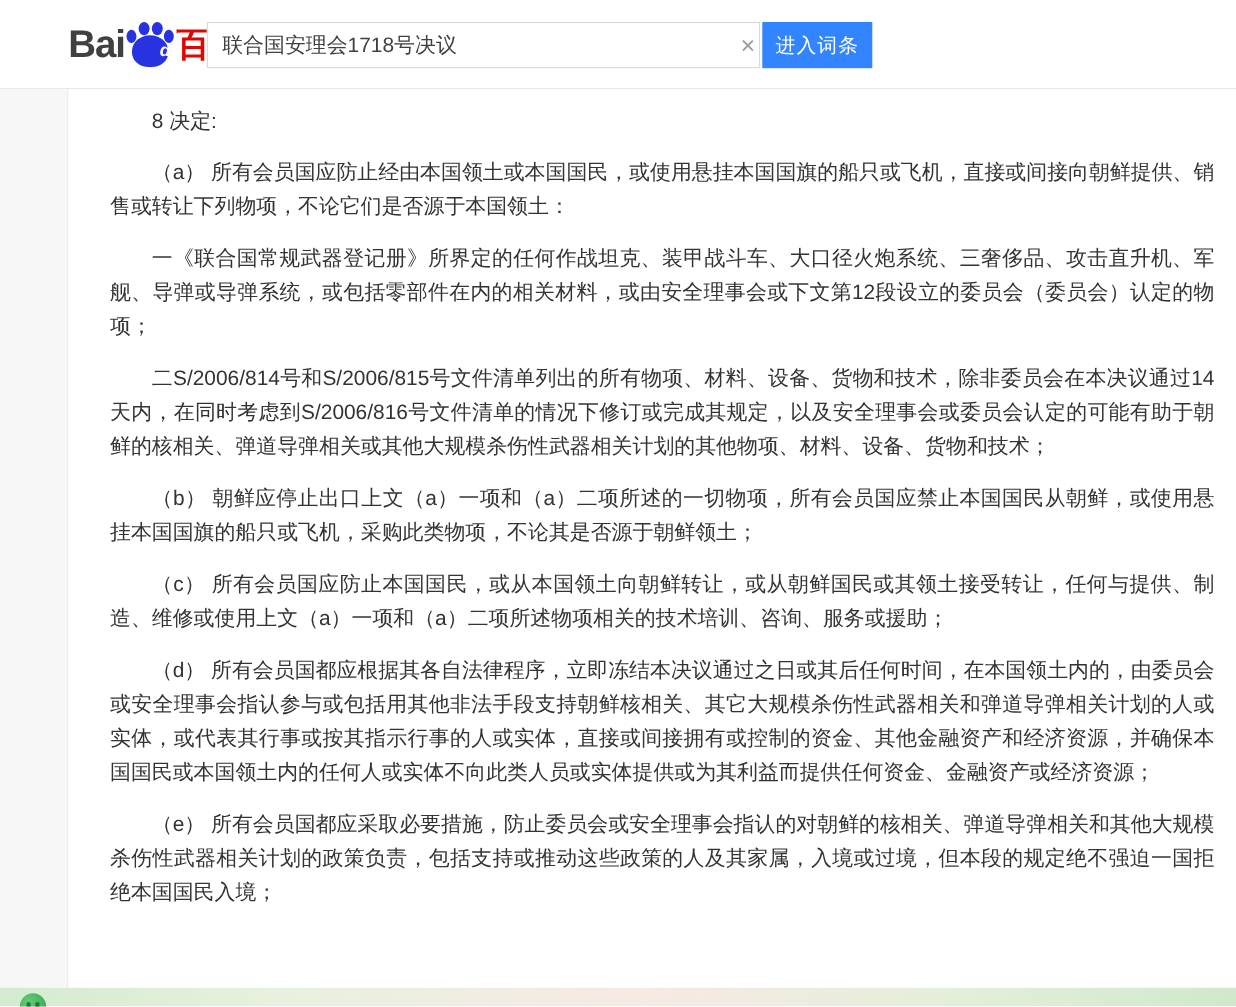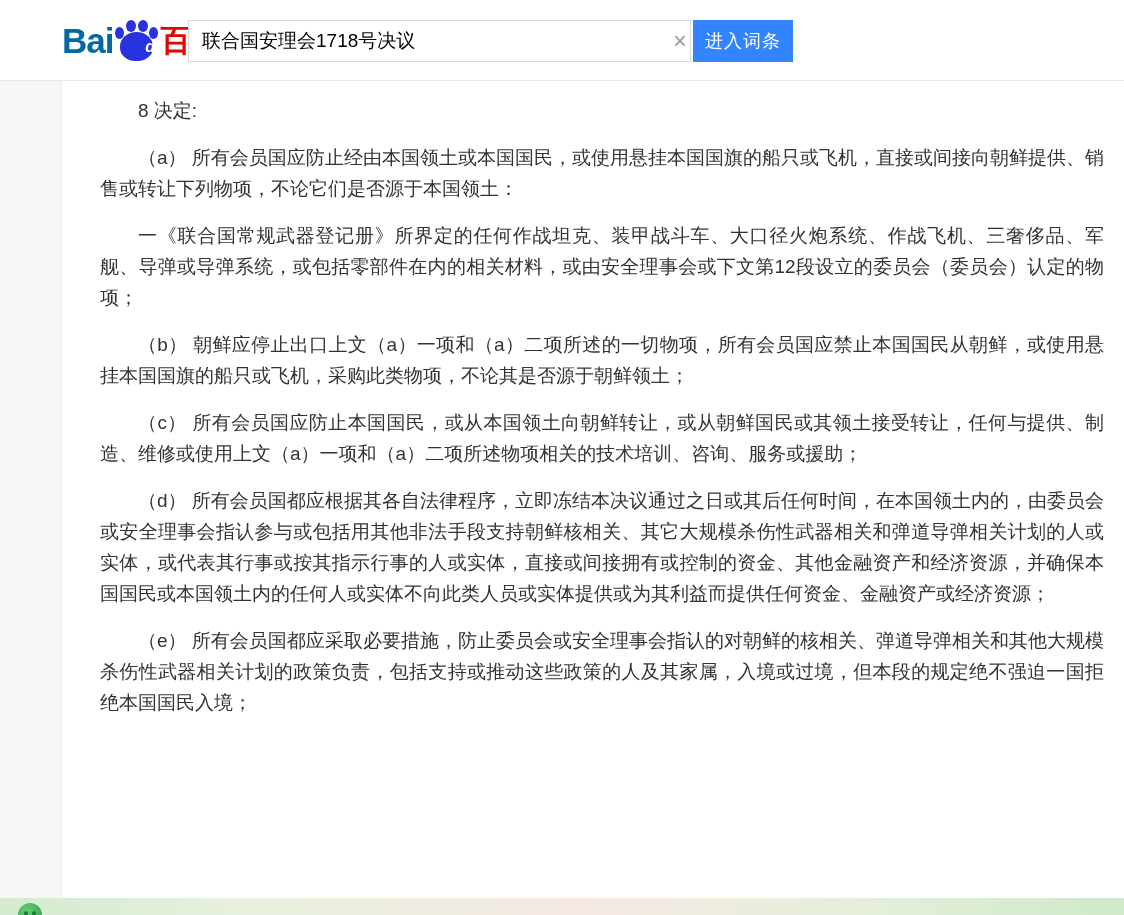--- a/index.html
+++ b/index.html
@@ -5,37 +5,37 @@
   * { margin:0; padding:0; box-sizing:border-box; }
   html,body { width:1124px; height:915px; overflow:hidden; background:#fff;
               font-family:"Liberation Sans","DejaVu Sans",sans-serif; }
   .page { position:relative; width:1124px; height:915px; background:#fff; }
 
   
   .header { position:absolute; left:0; top:0; width:1124px; height:81px;
             background:#fff; border-bottom:1px solid #e8e8e8; }
   .logo { position:absolute; left:62px; top:17px; height:48px; display:flex;
           align-items:center; cursor:pointer; }
-  .logo-bai { color:#0369a1; font-weight:800; font-size:35px; letter-spacing:-1px;
+  .logo-bai { color:#404040; font-weight:800; font-size:35px; letter-spacing:-1px;
               font-family:"Liberation Sans",sans-serif; }
   .paw { position:relative; display:inline-block; width:45px; height:44px; margin:0 1px; }
   .paw-pad { position:absolute; left:6px; top:13px; width:33px; height:29px;
              background:#2732e0; border-radius:50% 50% 46% 46%; }
   .toe { position:absolute; background:#2732e0; border-radius:50%; }
   .t1 { left:1px;  top:8px; width:9px;  height:12px; }
   .t2 { left:12px; top:1px; width:10px; height:12px; }
   .t3 { left:24px; top:1px; width:10px; height:12px; }
   .t4 { left:35px; top:8px; width:9px;  height:12px; }
   .paw-du { position:absolute; left:18px; top:19px; width:45px; text-align:center;
             color:#fff; font-weight:700; font-style:italic; font-size:16px; }
   .logo-baike { color:#e10601; font-weight:800; font-size:31px; letter-spacing:1px; }
 
   .search-input { position:absolute; left:188px; top:20px; width:503px; height:42px;
                   border:1px solid #d9d9d9; border-right:1px solid #d9d9d9; outline:none;
-                  font-size:19px; color:#000000; padding:0 36px 0 13px;
+                  font-size:19px; color:#404040; padding:0 36px 0 13px;
                   font-family:"Liberation Sans","DejaVu Sans",sans-serif; }
   .clear-btn { position:absolute; left:662px; top:20px; width:36px; height:42px;
                display:flex; align-items:center; justify-content:center;
                color:#9b9b9b; font-size:23px; cursor:pointer; user-select:none; }
   .enter-btn { position:absolute; left:693px; top:20px; width:100px; height:42px;
                background:#3385ff; color:#fff; border:none; font-size:18px;
                letter-spacing:1px; cursor:pointer;
                font-family:"Liberation Sans","DejaVu Sans",sans-serif; }
 
   
@@ -81,21 +81,22 @@
     <input class="search-input" type="text" value="联合国安理会1718号决议" style="">
     <span class="clear-btn">×</span>
     <button class="enter-btn">进入词条</button>
   </div>
 
   <div class="gutter"></div>
 
   <div class="content">
     <p>8 决定:</p>
     <p>（a） 所有会员国应防止经由本国领土或本国国民，或使用悬挂本国国旗的船只或飞机，直接或间接向朝鲜提供、销售或转让下列物项，不论它们是否源于本国领土：</p>
-    <p>一《联合国常规武器登记册》所界定的任何作战坦克、装甲战斗车、大口径火炮系统、作战飞机、三奢侈品、军舰、导弹或导弹系统，或包括零部件在内的相关材料，或由安全理事会或下文第12段设立的委员会（委员会）认定的物项；</p>
+    <p>一《联合国常规武器登记册》所界定的任何作战坦克、装甲战斗车、大口径火炮系统、三奢侈品、攻击直升机、军舰、导弹或导弹系统，或包括零部件在内的相关材料，或由安全理事会或下文第12段设立的委员会（委员会）认定的物项；</p>
+    <p>二S/2006/814号和S/2006/815号文件清单列出的所有物项、材料、设备、货物和技术，除非委员会在本决议通过14天内，在同时考虑到S/2006/816号文件清单的情况下修订或完成其规定，以及安全理事会或委员会认定的可能有助于朝鲜的核相关、弹道导弹相关或其他大规模杀伤性武器相关计划的其他物项、材料、设备、货物和技术；</p>
     <p>（b） 朝鲜应停止出口上文（a）一项和（a）二项所述的一切物项，所有会员国应禁止本国国民从朝鲜，或使用悬挂本国国旗的船只或飞机，采购此类物项，不论其是否源于朝鲜领土；</p>
     <p>（c） 所有会员国应防止本国国民，或从本国领土向朝鲜转让，或从朝鲜国民或其领土接受转让，任何与提供、制造、维修或使用上文（a）一项和（a）二项所述物项相关的技术培训、咨询、服务或援助；</p>
     <p>（d） 所有会员国都应根据其各自法律程序，立即冻结本决议通过之日或其后任何时间，在本国领土内的，由委员会或安全理事会指认参与或包括用其他非法手段支持朝鲜核相关、其它大规模杀伤性武器相关和弹道导弹相关计划的人或实体，或代表其行事或按其指示行事的人或实体，直接或间接拥有或控制的资金、其他金融资产和经济资源，并确保本国国民或本国领土内的任何人或实体不向此类人员或实体提供或为其利益而提供任何资金、金融资产或经济资源；</p>
     <p>（e） 所有会员国都应采取必要措施，防止委员会或安全理事会指认的对朝鲜的核相关、弹道导弹相关和其他大规模杀伤性武器相关计划的政策负责，包括支持或推动这些政策的人及其家属，入境或过境，但本段的规定绝不强迫一国拒绝本国国民入境；</p>
 
   </div>
 
   <div class="bottom-banner"></div>
   <div class="mascot">
     <span class="dot d1"></span>

